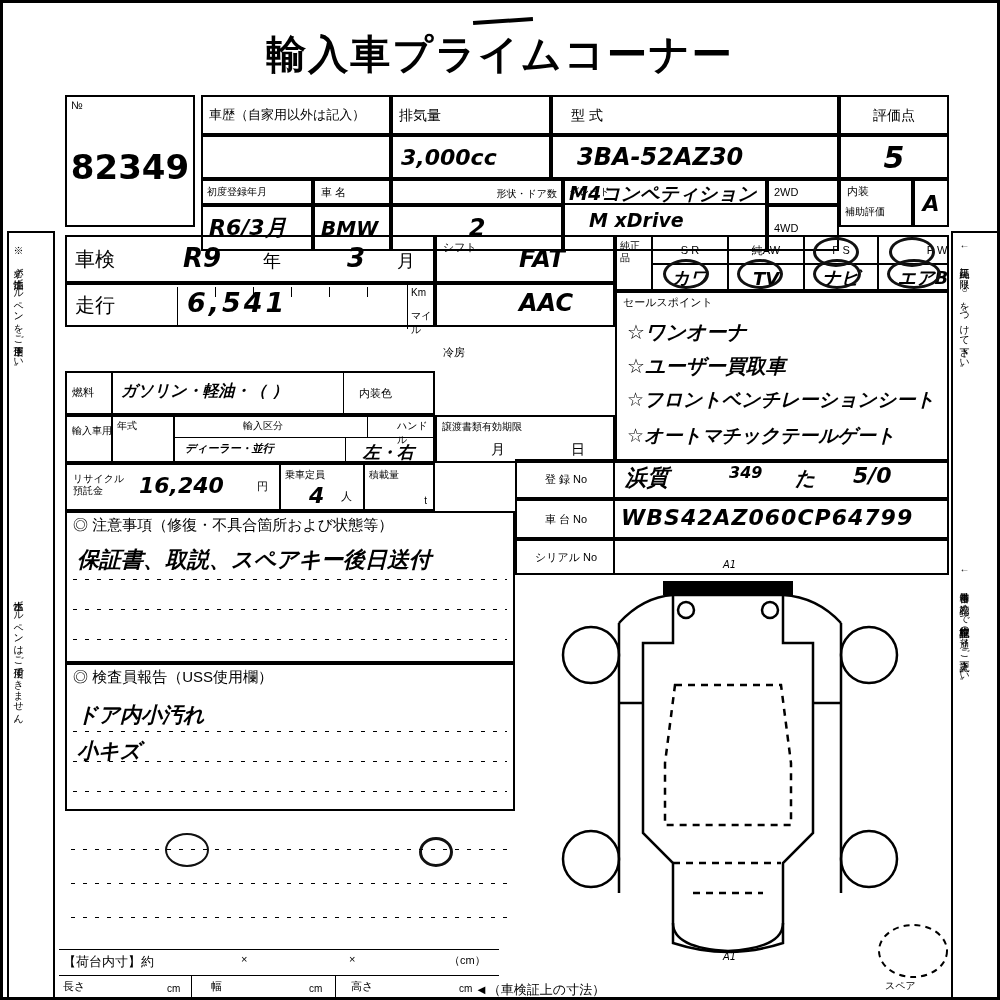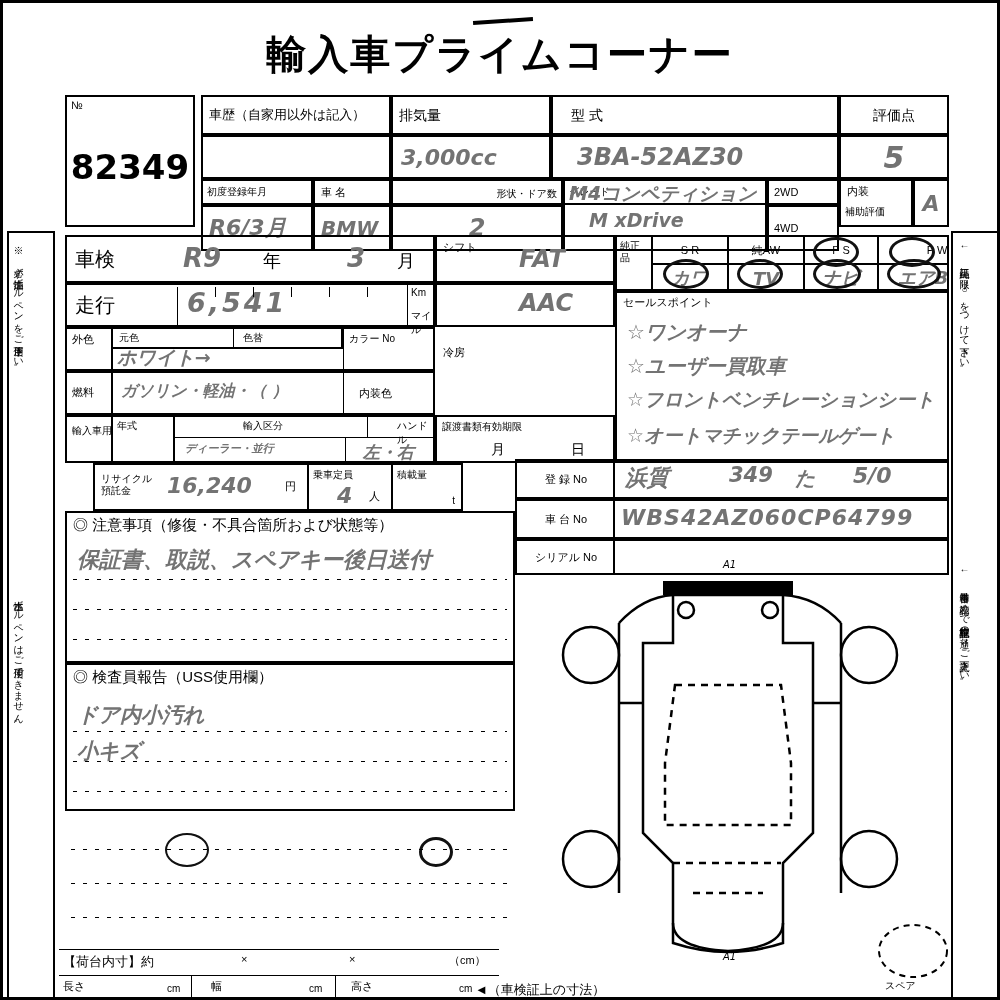--- a/index.html
+++ b/index.html
@@ -19,21 +19,21 @@
   
   .abs { position:absolute; }
   .bx  { position:absolute; border:2px solid #000; }
   .lbl { font-size:14px; line-height:1.05; }
   .sm  { font-size:11px; }
   .xs  { font-size:10px; }
   .hand {
     font-family:"DejaVu Sans", sans-serif;
     font-weight:bold;
     font-style:italic;
-    color:#737373;
+    color:#000000;
   }
   .ctr { display:flex; align-items:center; justify-content:center; text-align:center; }
   .lft { display:flex; align-items:center; }
   .vert {
     writing-mode:vertical-rl;
     text-orientation:upright;
   }
   .title {
     position:absolute; left:0; right:0; top:24px;
     text-align:center;
@@ -166,31 +166,20 @@
     <div class="abs" style="left:148px; top:2px; width:1px; height:10px; background:#000;"></div>
     <div class="abs" style="left:186px; top:2px; width:1px; height:10px; background:#000;"></div>
     <div class="abs" style="left:224px; top:2px; width:1px; height:10px; background:#000;"></div>
     <div class="abs" style="left:262px; top:2px; width:1px; height:10px; background:#000;"></div>
     <div class="abs" style="left:300px; top:2px; width:1px; height:10px; background:#000;"></div>
     <div class="abs" style="left:340px; top:0px; width:1px; height:44px; background:#000;"></div>
     <div class="abs xs" style="left:344px; top:2px;">Km</div>
     <div class="abs xs" style="left:344px; top:24px;">マイル</div>
   </div>
 
-  <div class="bx" style="left:62px; top:324px; width:370px; height:44px;">
-    <div class="abs" style="left:0; top:0; width:46px; height:100%; border-right:2px solid #000;"></div>
-    <div class="abs sm" style="left:5px; top:3px;">外色</div>
-    <div class="abs" style="left:46px; top:0; width:230px; height:20px; border-right:2px solid #000; border-bottom:2px solid #000;"></div>
-    <div class="abs xs" style="left:52px; top:2px;">元色</div>
-    <div class="abs xs" style="left:176px; top:2px;">色替</div>
-    <div class="abs" style="left:166px; top:0; width:1px; height:20px; background:#000;"></div>
-    <div class="abs" style="left:276px; top:0; width:1px; height:44px; background:#000;"></div>
-    <div class="abs xs" style="left:282px; top:3px;">カラー No</div>
-    <div class="abs hand" style="left:50px; top:16px; font-size:19px;">ホワイト→</div>
-  </div>
 
   <div class="bx" style="left:62px; top:368px; width:370px; height:44px;">
     <div class="abs" style="left:0; top:0; width:46px; height:100%; border-right:2px solid #000;"></div>
     <div class="abs sm" style="left:5px; top:12px;">燃料</div>
     <div class="abs hand" style="left:54px; top:8px; font-size:16px;">ガソリン・軽油・（    ）</div>
     <div class="abs" style="left:276px; top:0; width:1px; height:44px; background:#000;"></div>
     <div class="abs sm" style="left:292px; top:13px;">内装色</div>
   </div>
 
   <div class="bx" style="left:62px; top:412px; width:370px; height:48px;">
@@ -255,41 +244,41 @@
   <div class="ell" style="left:884px; top:256px; width:54px; height:30px;"></div>
 
   <div class="bx" style="left:612px; top:288px; width:334px; height:172px;">
     <div class="abs sm" style="left:6px; top:2px;">セールスポイント</div>
     <div class="abs hand" style="left:10px; top:26px; font-size:20px;">☆ワンオーナ</div>
     <div class="abs hand" style="left:10px; top:60px; font-size:20px;">☆ユーザー買取車</div>
     <div class="abs hand" style="left:10px; top:94px; font-size:19px;">☆フロントベンチレーションシート</div>
     <div class="abs hand" style="left:10px; top:130px; font-size:19px;">☆オートマチックテールゲート</div>
   </div>
 
-  <div class="bx" style="left:62px; top:460px; width:370px; height:48px;margin-left:28px;">
+  <div class="bx" style="left:62px; top:460px; width:370px; height:48px;">
     <div class="abs xs" style="left:6px; top:8px; line-height:1.2;">
       <span>リサイクル</span><br>
       <span>預託金</span>
     </div>
     <div class="abs hand" style="left:72px; top:8px; font-size:22px;">16,240</div>
     <div class="abs sm" style="left:190px; top:14px;">円</div>
     <div class="abs" style="left:212px; top:0; width:2px; height:48px; background:#000;"></div>
     <div class="abs xs" style="left:218px; top:3px;">乗車定員</div>
     <div class="abs hand" style="left:242px; top:18px; font-size:22px;">4</div>
     <div class="abs sm" style="left:274px; top:24px;">人</div>
     <div class="abs" style="left:296px; top:0; width:2px; height:48px; background:#000;"></div>
     <div class="abs xs" style="left:302px; top:3px;">積載量</div>
     <div class="abs xs" style="right:6px; bottom:3px;">t</div>
   </div>
 
   <div class="bx" style="left:512px; top:456px; width:434px; height:40px;">
     <div class="abs" style="left:0; top:0; width:98px; height:100%; border-right:2px solid #000;"></div>
     <div class="abs sm ctr" style="left:0; top:0; width:98px; height:100%;">登 録 No</div>
     <div class="abs hand" style="left:108px; top:2px; font-size:22px;">浜質</div>
-    <div class="abs hand" style="left:212px; top:2px; font-size:21px;">349</div>
+    <div class="abs hand" style="left:212px; top:2px; font-size:16px;">349</div>
     <div class="abs hand" style="left:278px; top:4px; font-size:20px;">た</div>
     <div class="abs hand" style="left:336px; top:2px; font-size:22px;">5/0</div>
   </div>
   <div class="bx" style="left:512px; top:496px; width:434px; height:40px;">
     <div class="abs" style="left:0; top:0; width:98px; height:100%; border-right:2px solid #000;"></div>
     <div class="abs sm ctr" style="left:0; top:0; width:98px; height:100%;">車 台 No</div>
     <div class="abs hand" style="left:104px; top:4px; font-size:22px; letter-spacing:1px;">WBS42AZ060CP64799</div>
   </div>
   <div class="bx" style="left:512px; top:536px; width:434px; height:36px;">
     <div class="abs" style="left:0; top:0; width:98px; height:100%; border-right:2px solid #000;"></div>

